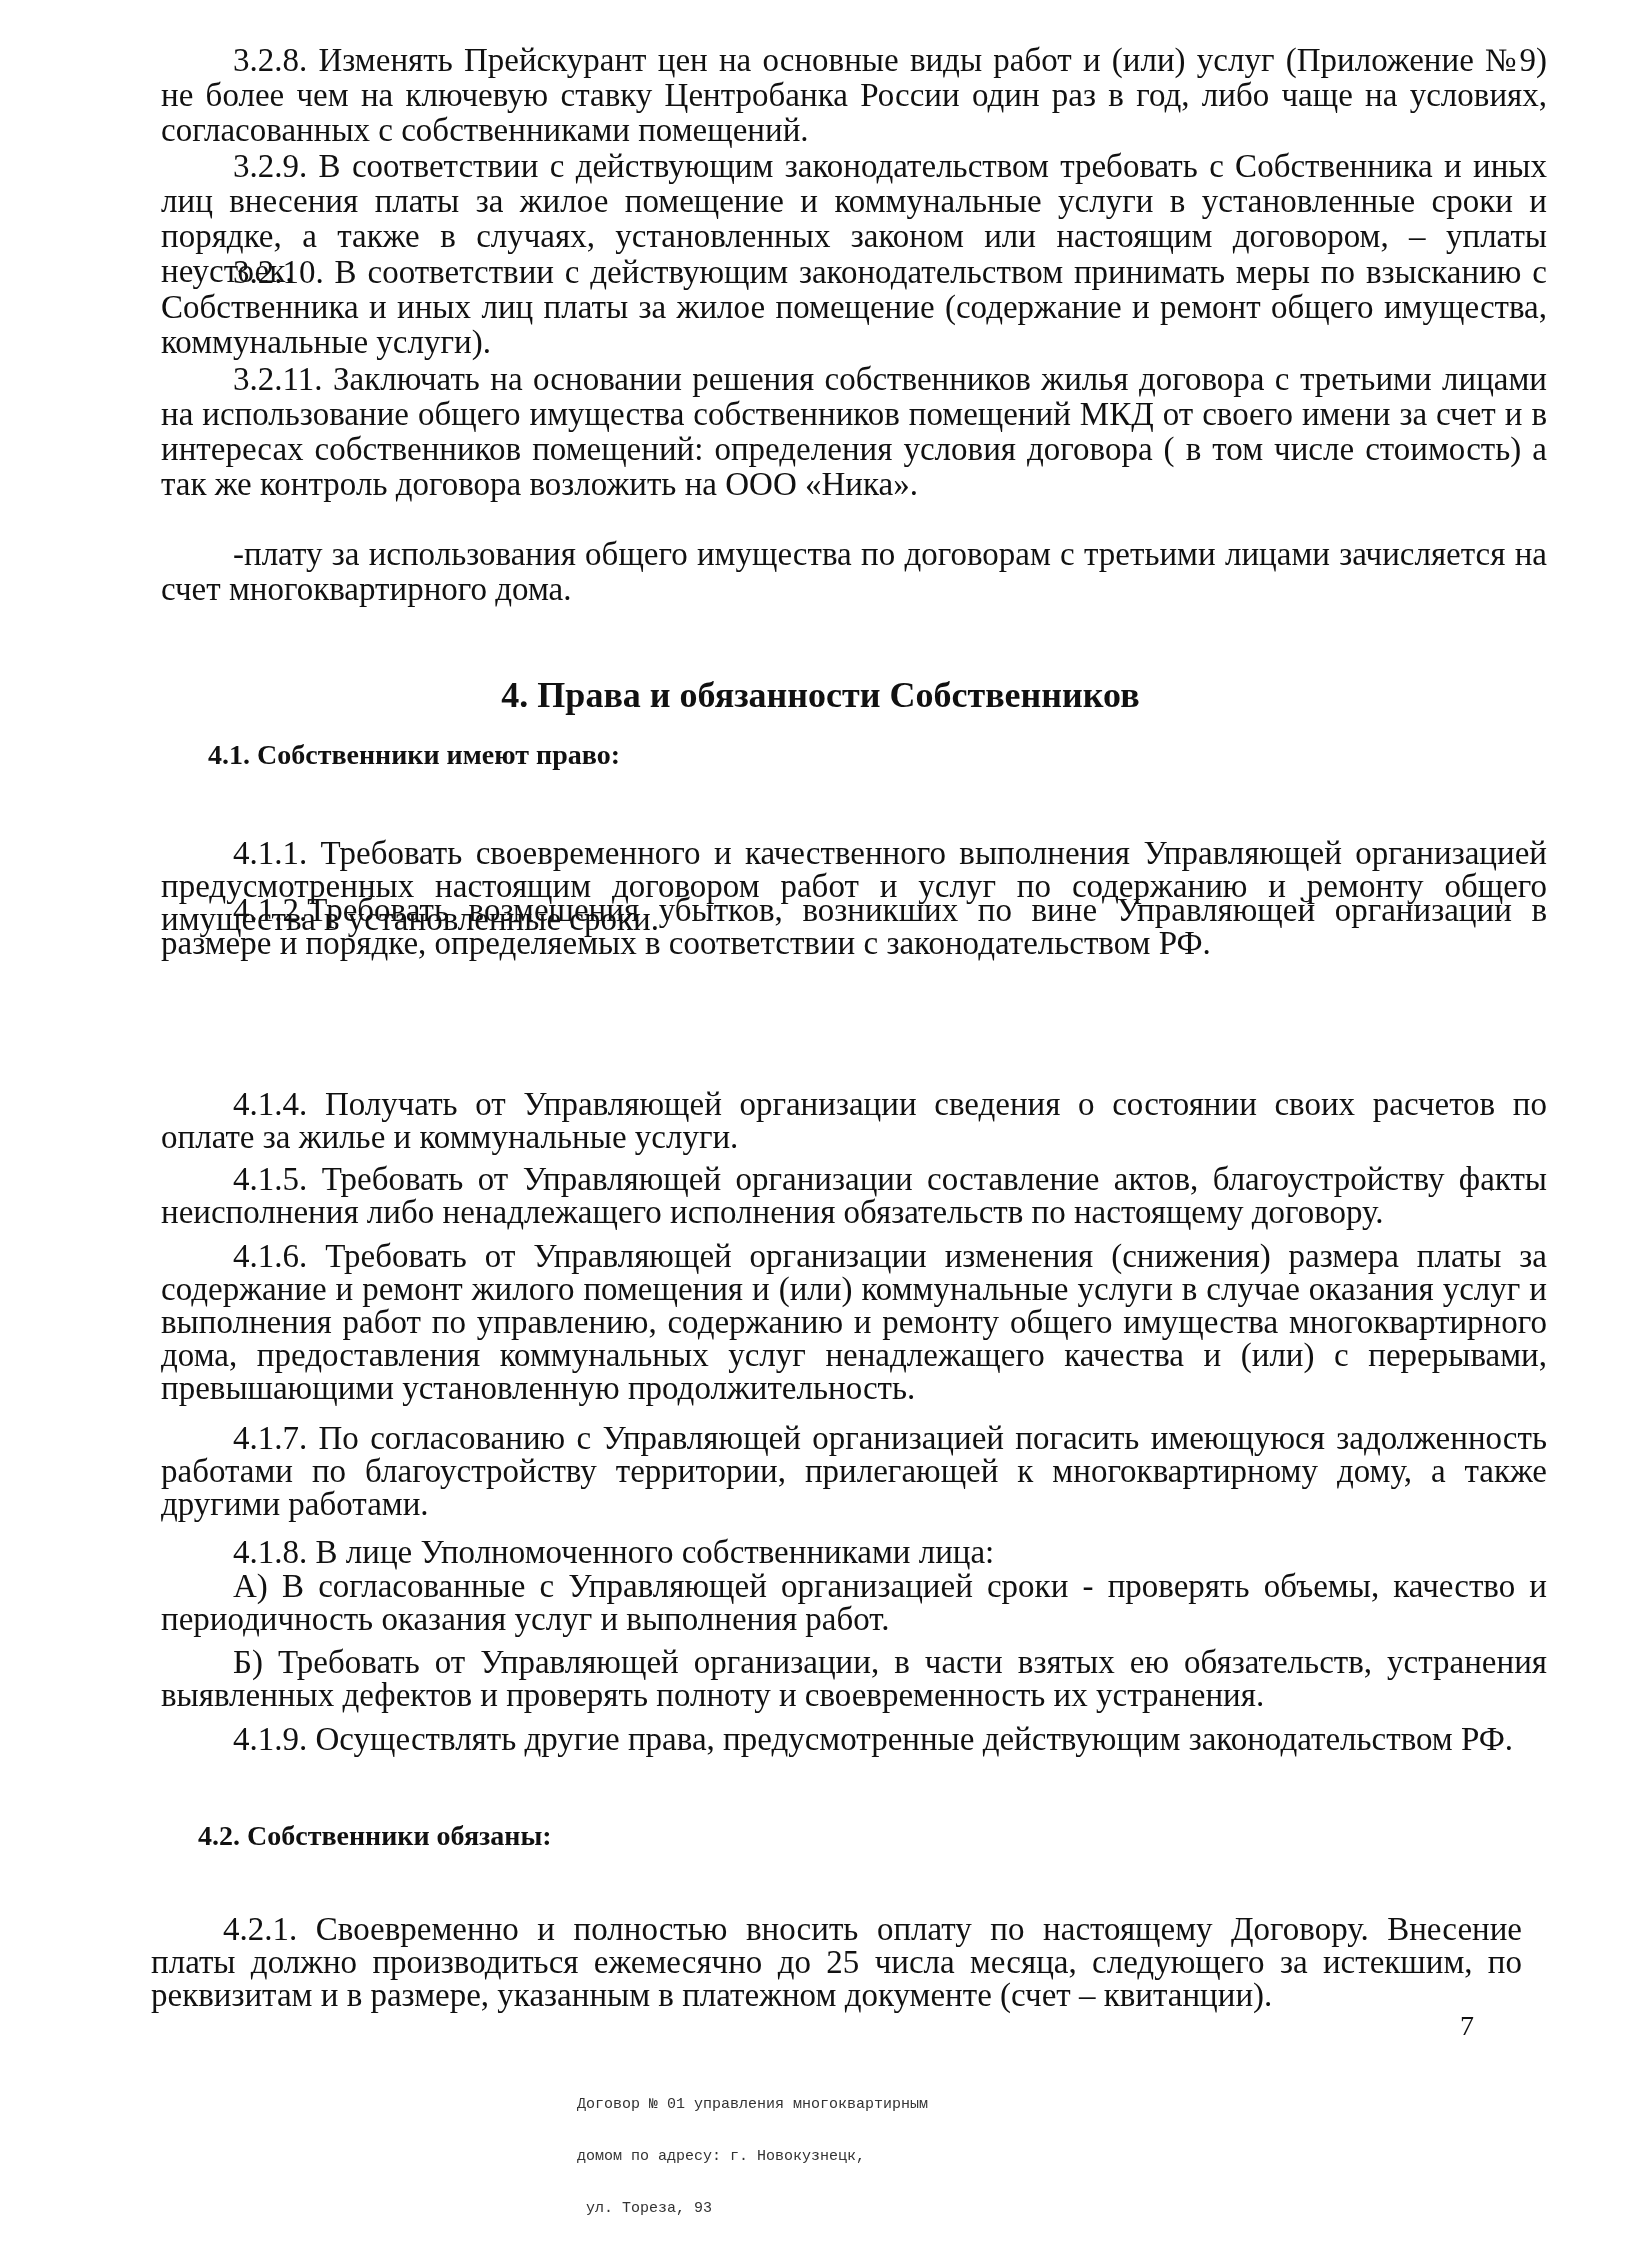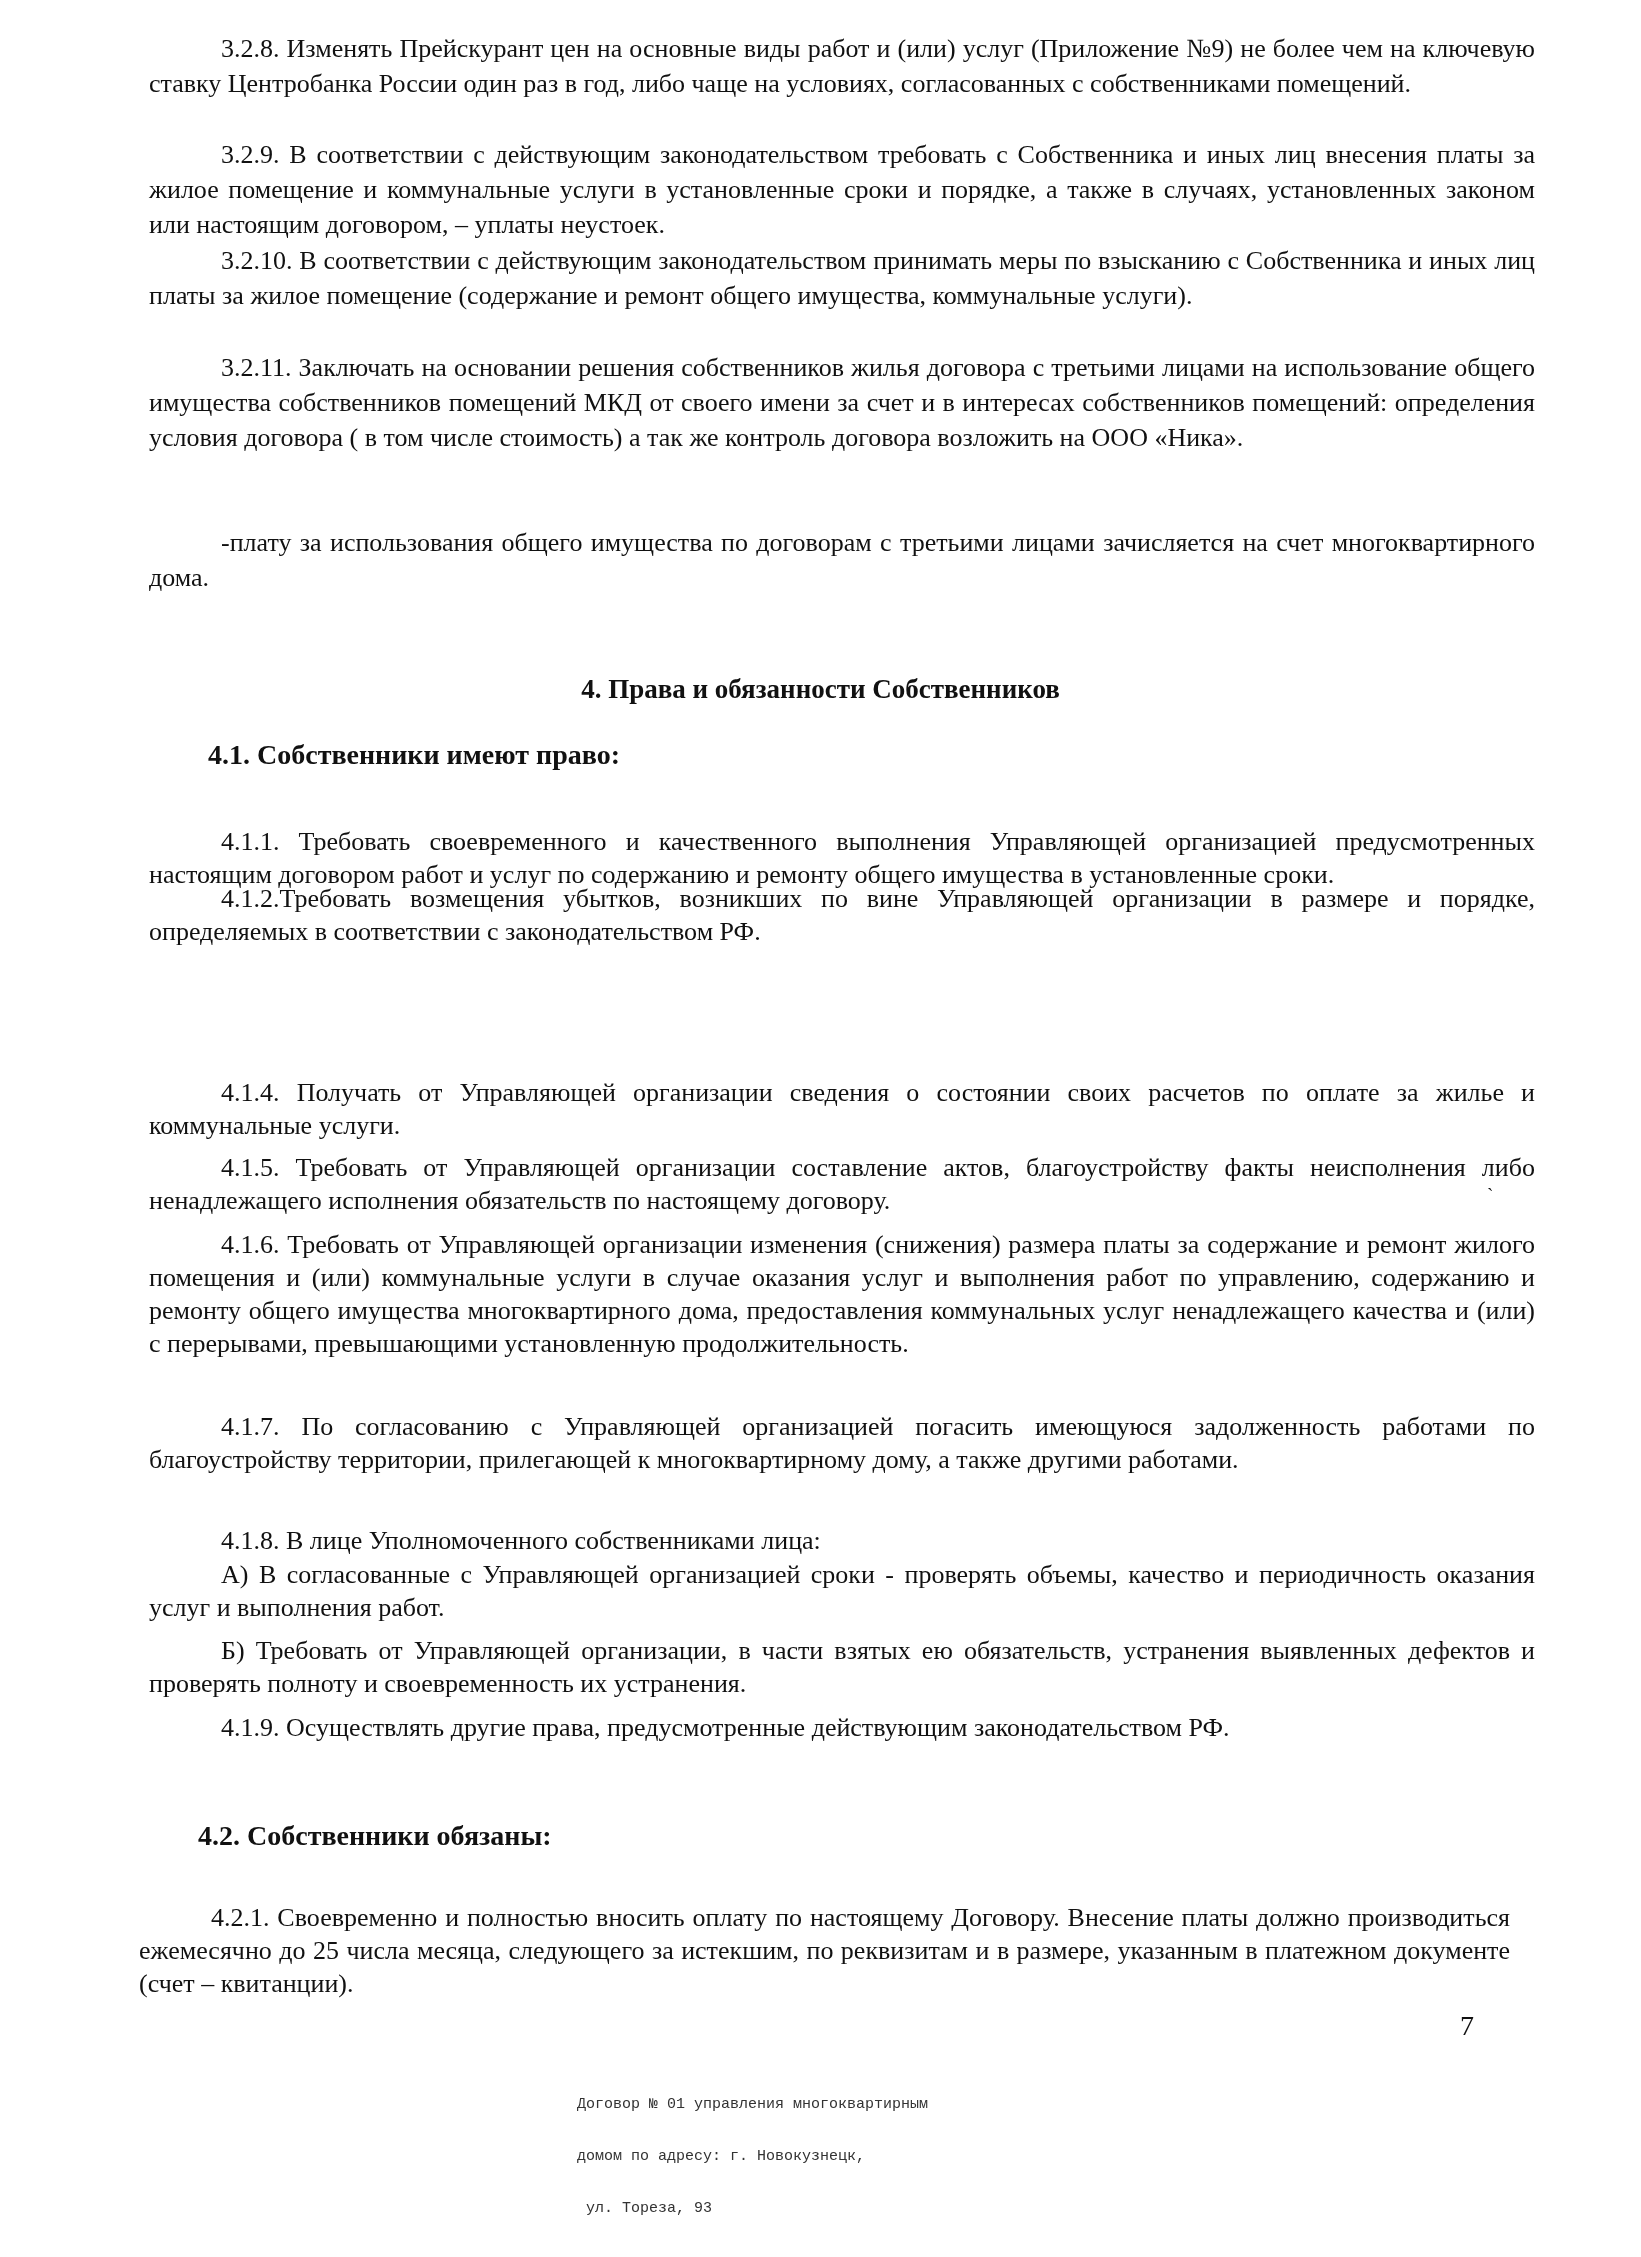--- a/index.html
+++ b/index.html
@@ -1,24 +1,24 @@
 <!DOCTYPE html>
 <html><head>
 <meta charset="utf-8">
 <style>
   html, body { margin: 0; padding: 0; background: #ffffff; }
   body { width: 1641px; height: 2257px; position: relative; overflow: hidden;
          font-family: "Liberation Serif", "DejaVu Serif", serif; color: #111; }
   .page { position: absolute; left: 0; top: 0; width: 1641px; height: 2257px; }
-  .para { position: absolute; left: 145px; width: 1386px; font-size: 26px;
-          line-height: 35px; text-align: justify; text-align-last: left; margin: 4px; }
+  .para { position: absolute; left: 145px; width: 1386px; font-size: 33px;
+          line-height: 35px; text-align: justify; text-align-last: left; margin: 16px; }
   .para.indent { text-indent: 72px; }
   .para.tight { line-height: 33px; }
   .heading-center { position: absolute; left: 0; width: 1641px; text-align: center;
-          font-size: 27px; font-weight: bold; margin: 0; }
+          font-size: 36px; font-weight: bold; margin: 0; }
   .heading-sub { position: absolute; left: 208px; font-size: 28px; font-weight: bold; margin: 0; }
   .pageno { position: absolute; left: 1460px; top: 2010px; font-size: 28px; }
   .footer { position: absolute; left: 577px; top: 2061px; font-family: "Liberation Mono", "DejaVu Sans Mono", monospace;
             font-size: 15px; line-height: 17.4px; color: #333; white-space: pre; }
   .mark { position: absolute; left: 1487px; top: 1184px; font-size: 19.3px; }
 </style>
 </head>
 <body>
 
 <div class="page">

